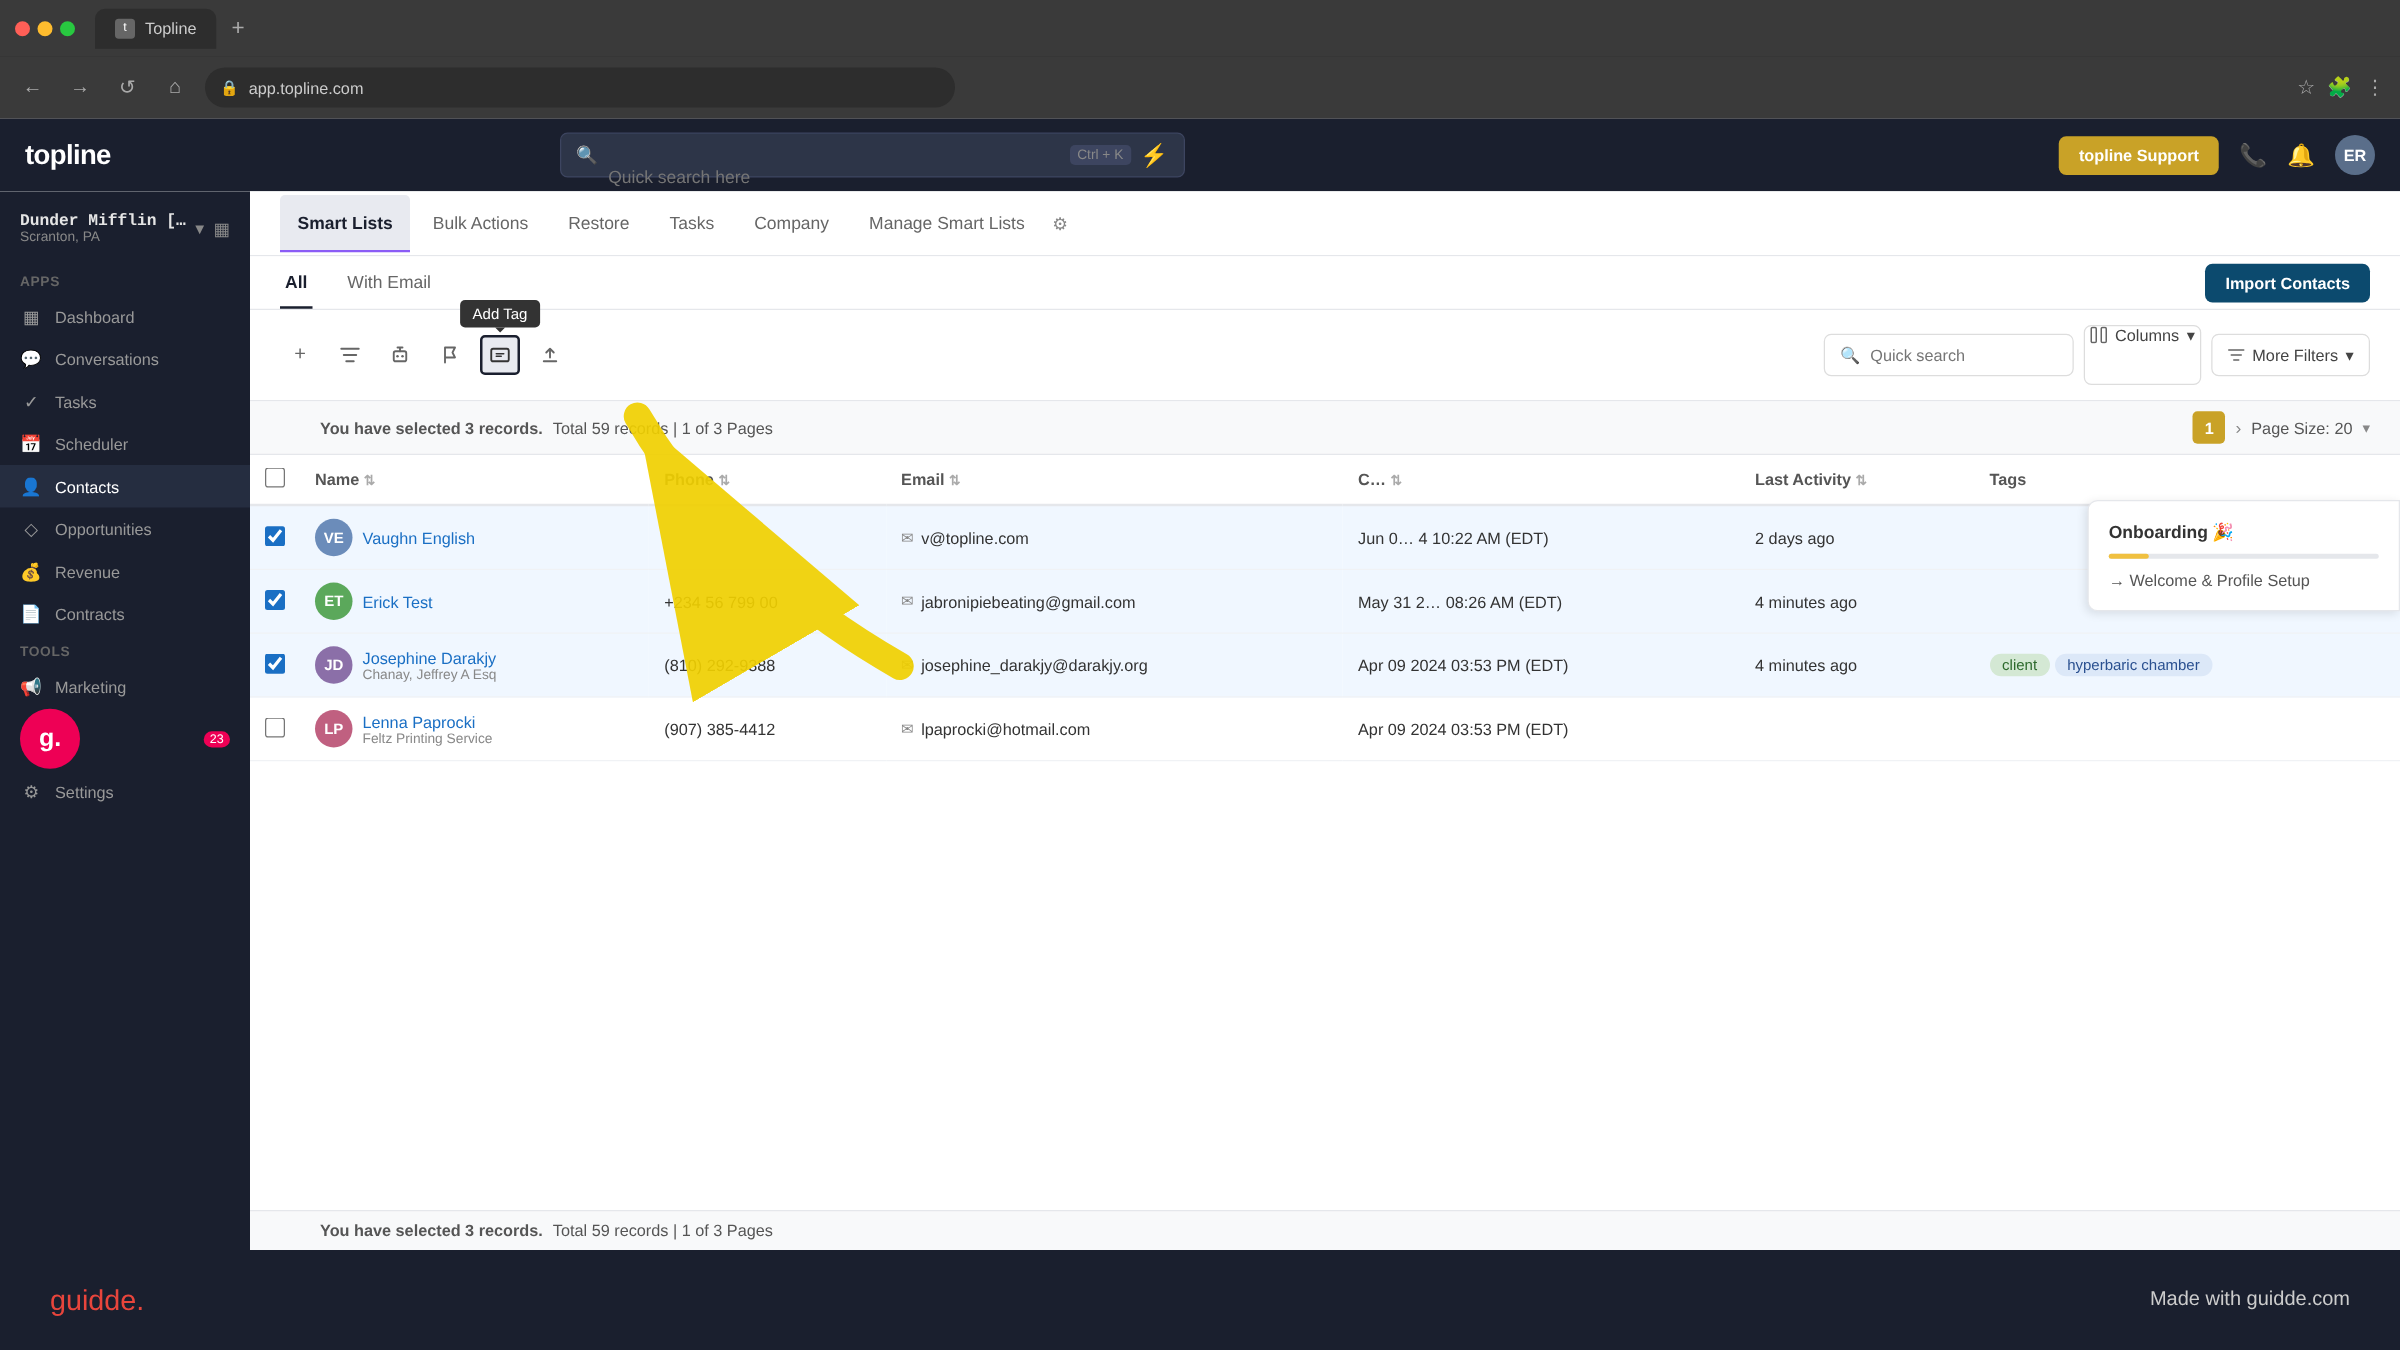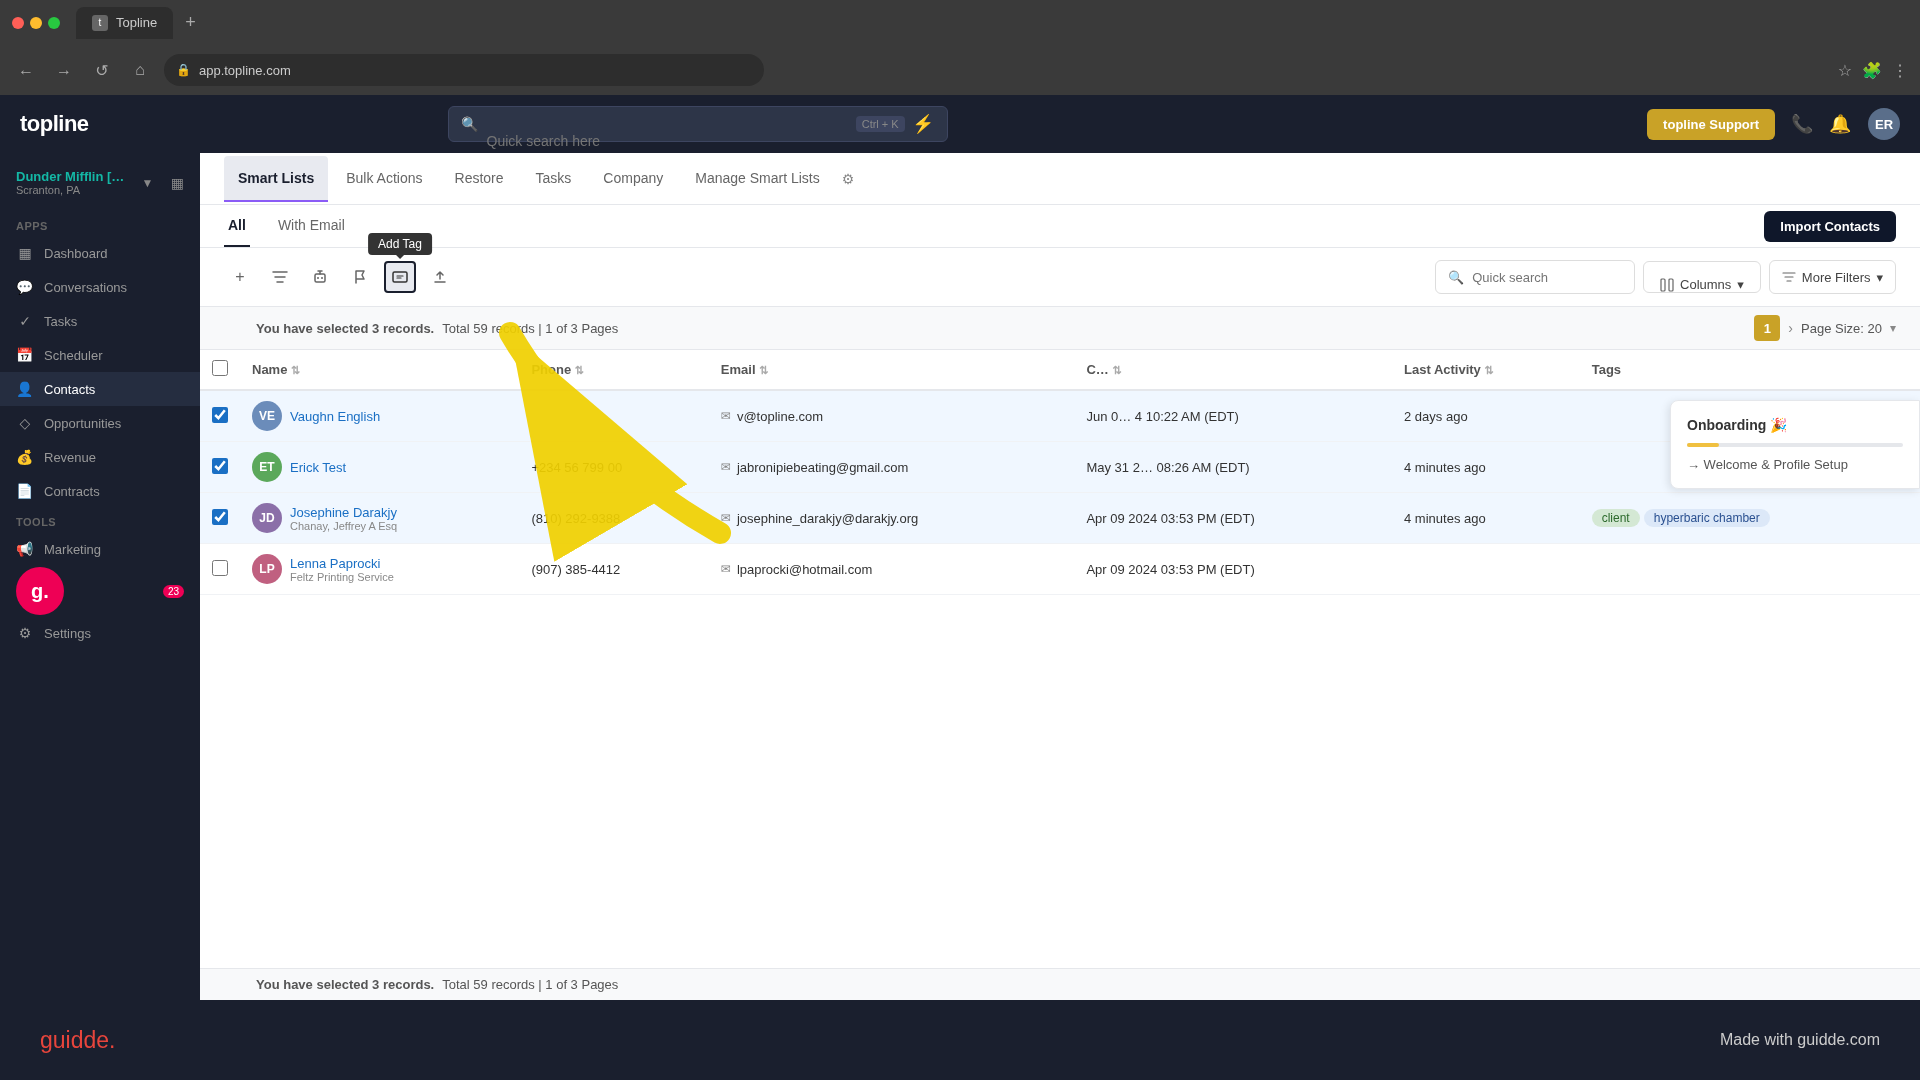--- a/index.html
+++ b/index.html
@@ -40,21 +40,21 @@
     .header-icon { color: #888; font-size: 18px; cursor: pointer; }
     .avatar { width: 32px; height: 32px; background: #5a6e8a; border-radius: 50%; display: flex; align-items: center; justify-content: center; color: white; font-size: 13px; font-weight: 600; }
 
     
     .main-layout { display: flex; flex: 1; overflow: hidden; }
 
     
     .sidebar { width: 200px; background: #1a1f2e; padding: 16px 0; display: flex; flex-direction: column; overflow-y: auto; }
     .sidebar-org { padding: 0 16px 16px; display: flex; align-items: center; justify-content: space-between; cursor: pointer; }
     .sidebar-org-info { display: flex; flex-direction: column; }
-    .sidebar-org-name { color: #14b8a6; font-size: 13px; font-weight: 600; }
+    .sidebar-org-name { color: #e5e5e5; font-size: 13px; font-weight: 600; font-family: Liberation Mono, monospace; }
     .sidebar-org-location { color: #888; font-size: 11px; }
     .sidebar-org-icon { color: #888; font-size: 12px; }
     .sidebar-layout-icon { color: #888; font-size: 14px; cursor: pointer; }
     .sidebar-section-label { color: #666; font-size: 11px; font-weight: 600; text-transform: uppercase; padding: 8px 16px 4px; letter-spacing: 0.5px; }
     .sidebar-item { display: flex; align-items: center; gap: 10px; padding: 9px 16px; cursor: pointer; color: #999; font-size: 13px; transition: background 0.15s; }
     .sidebar-item.active { color: white; background: #252d40; }
     .sidebar-item-icon { font-size: 14px; width: 18px; text-align: center; }
     .sidebar-notification { background: #e05; color: white; border-radius: 10px; font-size: 10px; padding: 1px 5px; margin-left: auto; }
 
     
@@ -63,32 +63,32 @@
     
     .content-header { background: white; border-bottom: 1px solid #e5e7eb; padding: 0 24px; display: flex; align-items: center; height: 52px; gap: 4px; }
     .content-tab { padding: 14px 14px; font-size: 14px; color: #666; cursor: pointer; border-bottom: 2px solid transparent; }
     .content-tab.active { color: #1a1f2e; font-weight: 600; border-bottom: 2px solid #8b5cf6; background: #e8eaf0; border-radius: 4px 4px 0 0; }
     .content-tab-icon { color: #888; font-size: 14px; margin-left: 4px; cursor: pointer; }
 
     
     .sub-tabs { background: white; padding: 0 24px; display: flex; align-items: center; gap: 24px; border-bottom: 1px solid #e5e7eb; }
     .sub-tab { padding: 12px 4px; font-size: 14px; color: #666; cursor: pointer; border-bottom: 2px solid transparent; }
     .sub-tab.active { color: #1a1f2e; font-weight: 600; border-bottom: 2px solid #1a1f2e; }
-    .import-btn { margin-left: auto; background: #0f172a; color: white; border: none; border-radius: 6px; padding: 8px 16px; font-size: 13px; font-weight: 600; cursor: pointer; }
+    .import-btn { margin-left: auto; background: #0c4a6e; color: white; border: none; border-radius: 6px; padding: 8px 16px; font-size: 13px; font-weight: 600; cursor: pointer; }
 
     
     .table-controls { background: white; padding: 12px 24px; display: flex; align-items: center; gap: 8px; border-bottom: 1px solid #e5e7eb; }
     .ctrl-btn { background: none; border: none; color: #666; font-size: 16px; cursor: pointer; width: 32px; height: 32px; display: flex; align-items: center; justify-content: center; border-radius: 4px; }
     .ctrl-btn.active { background: #e8eaf0; border: 2px solid #1a1f2e; position: relative; }
     .add-tag-tooltip { position: absolute; background: #333; color: white; font-size: 12px; padding: 4px 10px; border-radius: 4px; top: -30px; left: 50%; transform: translateX(-50%); white-space: nowrap; }
     .add-tag-tooltip::after { content: ''; position: absolute; top: 100%; left: 50%; transform: translateX(-50%); border: 4px solid transparent; border-top-color: #333; }
     .quick-search { margin-left: auto; background: white; border: 1px solid #ddd; border-radius: 6px; height: 34px; display: flex; align-items: center; padding: 0 12px; gap: 8px; min-width: 200px; }
     .quick-search-icon { color: #888; font-size: 13px; }
     .quick-search-input { border: none; outline: none; font-size: 13px; color: #333; width: 130px; }
-    .columns-btn { background: white; border: 1px solid #ddd; border-radius: 6px; height: 32px; padding: 0 16px; display: flex; align-items: flex-end; gap: 6px; font-size: 13px; color: #444; cursor: pointer; }
+    .columns-btn { background: white; border: 1px solid #ddd; border-radius: 6px; height: 48px; padding: 0 4px; display: flex; align-items: flex-start; gap: 6px; font-size: 13px; color: #444; cursor: pointer; }
     .more-filters-btn { background: white; border: 1px solid #ddd; border-radius: 6px; height: 34px; padding: 0 12px; display: flex; align-items: center; gap: 6px; font-size: 13px; color: #444; cursor: pointer; }
 
     
     .status-bar { background: #f8f9fa; padding: 8px 24px; display: flex; align-items: center; gap: 8px; font-size: 13px; color: #555; border-bottom: 1px solid #e5e7eb; }
     .status-bold { font-weight: 600; margin-left: 32px; }
     .pagination { margin-left: auto; display: flex; align-items: center; gap: 8px; }
     .page-num { background: #c9a227; color: white; width: 26px; height: 26px; border-radius: 4px; display: flex; align-items: center; justify-content: center; font-size: 13px; font-weight: 600; }
     .page-arrow { color: #888; cursor: pointer; font-size: 14px; }
     .page-size { font-size: 13px; color: #555; }
 

